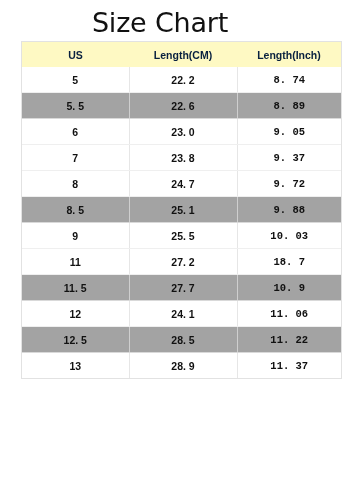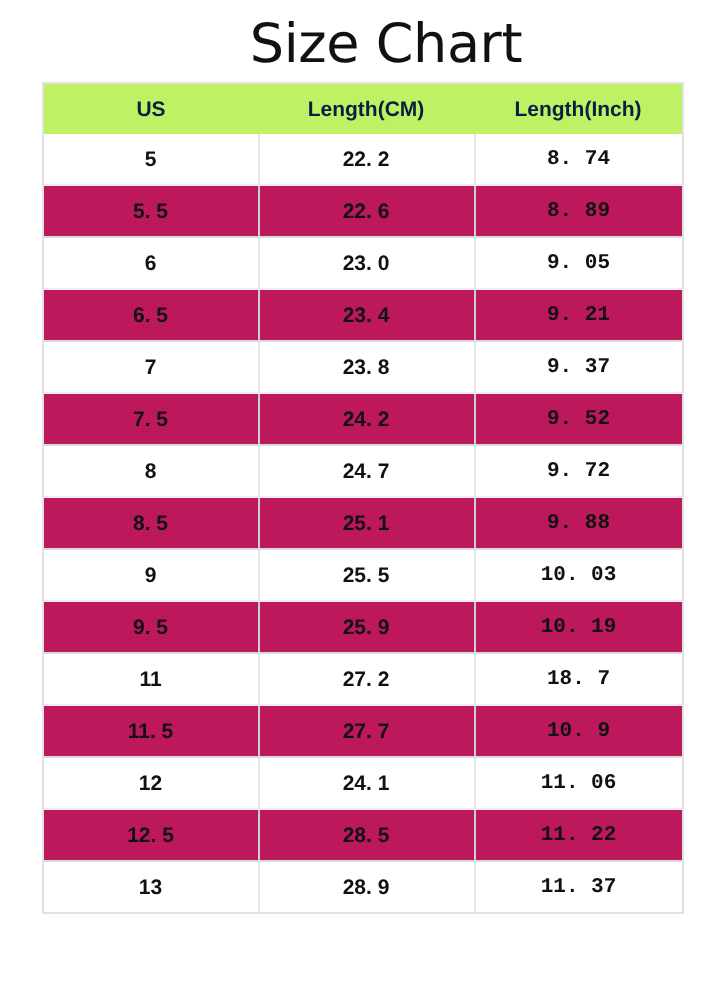--- a/index.html
+++ b/index.html
@@ -11,21 +11,20 @@
     height: 500px;
     background: #ffffff;
     font-family: "Liberation Sans", sans-serif;
     overflow: hidden;
   }
   .page {
     position: relative;
     width: 320px;
     height: 500px;
     background: #ffffff;
-    padding-left: 33px;
   }
   .chart-title {
     text-align: center;
     font-size: 27px;
     font-weight: 400;
     color: #111111;
     letter-spacing: -0.2px;
     line-height: 1;
     padding-top: 9px;
     font-family: "DejaVu Sans", sans-serif;
@@ -41,21 +40,21 @@
   table.size-table {
     border-collapse: collapse;
     width: 100%;
     table-layout: fixed;
   }
   table.size-table col.c-us { width: 107px; }
   table.size-table col.c-cm { width: 108px; }
   table.size-table col.c-in { width: 104px; }
 
   thead th {
-    background: #bef264;
+    background: #fef9c3;
     color: #08203f;
     font-size: 10.5px;
     font-weight: bold;
     text-align: center;
     height: 25px;
     padding: 0;
     border: none;
     font-family: "Liberation Sans", sans-serif;
   }
   tbody td {
@@ -75,21 +74,21 @@
     border-right: none;
     font-family: Liberation Mono, monospace;
   }
   tbody tr:last-child td {
     border-bottom: none;
   }
   tbody tr.odd-row td {
     background: #ffffff;
   }
   tbody tr.even-row td {
-    background: #be185d;
+    background: #a3a3a3;
     border-bottom-color: #d9d9d9;
     border-right-color: #cfcfcf;
   }
 </style>
 </head>
 <body>
 
 <div class="page">
 
   <div class="chart-title">Size Chart</div>
@@ -117,54 +116,39 @@
           <tr class="even-row">
             <td>5. 5</td>
             <td>22. 6</td>
             <td>8. 89</td>
           </tr>
           <tr class="odd-row">
             <td>6</td>
             <td>23. 0</td>
             <td>9. 05</td>
           </tr>
-          <tr class="even-row">
-            <td>6. 5</td>
-            <td>23. 4</td>
-            <td>9. 21</td>
-          </tr>
           <tr class="odd-row">
             <td>7</td>
             <td>23. 8</td>
             <td>9. 37</td>
-          </tr>
-          <tr class="even-row">
-            <td>7. 5</td>
-            <td>24. 2</td>
-            <td>9. 52</td>
           </tr>
           <tr class="odd-row">
             <td>8</td>
             <td>24. 7</td>
             <td>9. 72</td>
           </tr>
           <tr class="even-row">
             <td>8. 5</td>
             <td>25. 1</td>
             <td>9. 88</td>
           </tr>
           <tr class="odd-row">
             <td>9</td>
             <td>25. 5</td>
             <td>10. 03</td>
-          </tr>
-          <tr class="even-row">
-            <td>9. 5</td>
-            <td>25. 9</td>
-            <td>10. 19</td>
           </tr>
           <tr class="odd-row">
             <td>11</td>
             <td>27. 2</td>
             <td>18. 7</td>
           </tr>
           <tr class="even-row">
             <td>11. 5</td>
             <td>27. 7</td>
             <td>10. 9</td>

